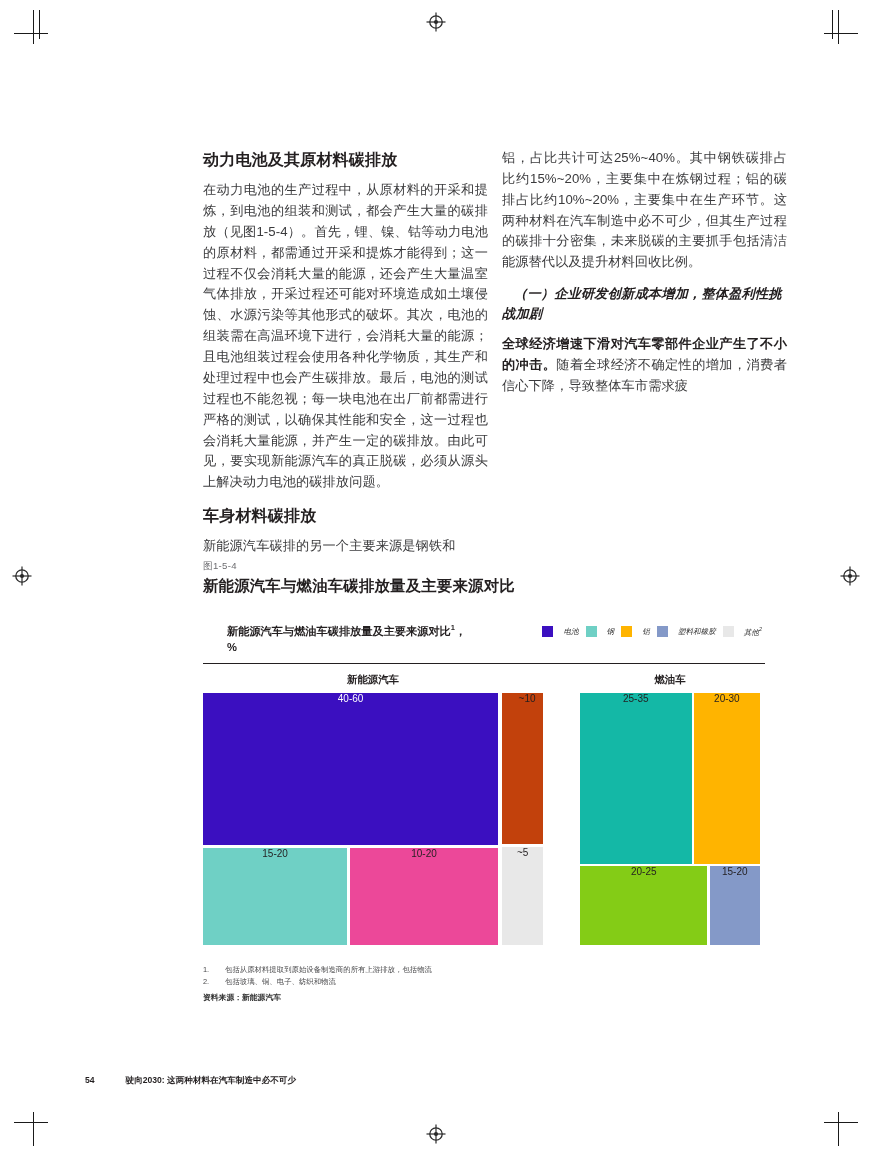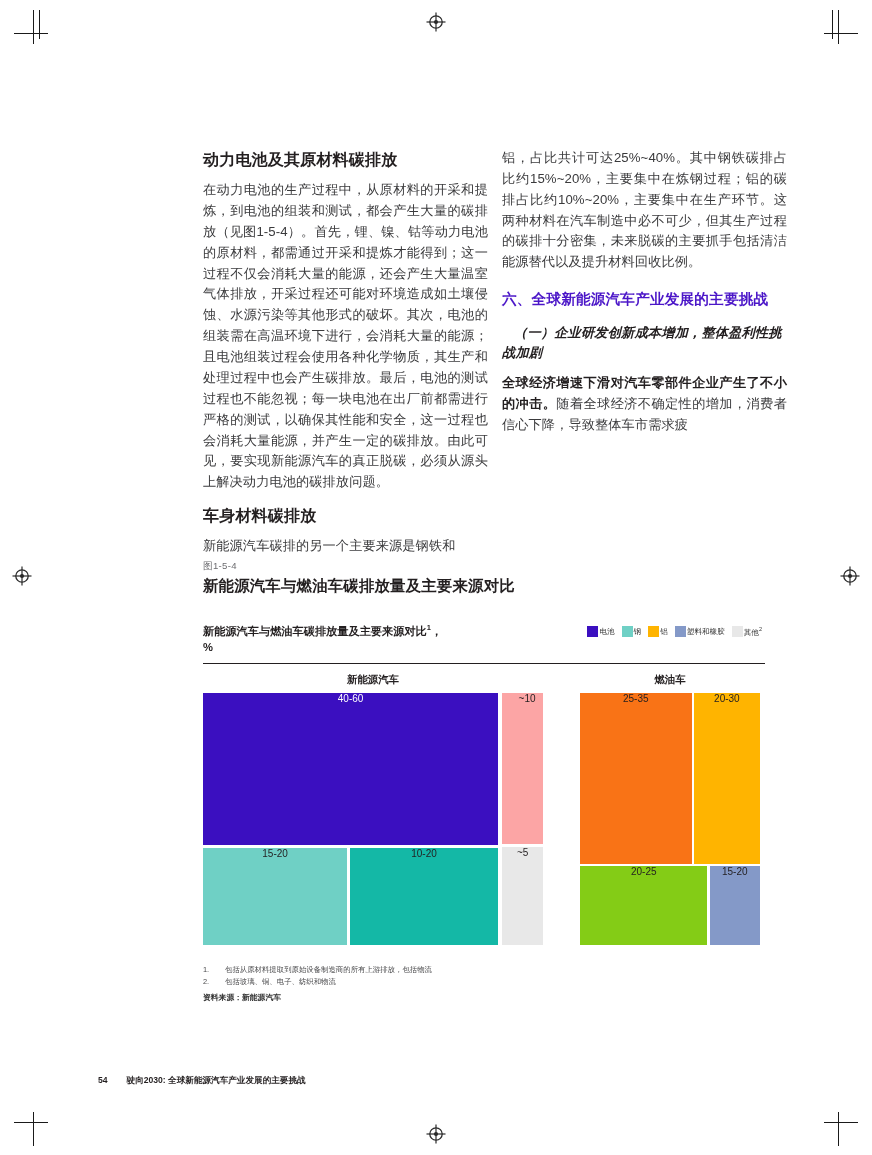--- a/index.html
+++ b/index.html
@@ -84,31 +84,32 @@
   .chart-head {
     display:flex;
     align-items:flex-start;
     justify-content:space-between;
   }
   .chart-subtitle {
     font-size:11.2px;
     font-weight:bold;
     line-height:1.45;
     max-width:320px;
+    margin-left:24px;
   }
   .chart-subtitle sup { font-size:7.5px; font-weight:bold; }
 
   .legend {
     display:flex;
     align-items:center;
     gap:4px;
     padding-top:3px;
     flex-wrap:nowrap;
   }
-  .legend-item { display:flex; align-items:center; gap:1px; margin-right:3px; }
+  .legend-item { display:flex; align-items:center; gap:10px; margin-right:3px;font-style:italic; }
   .legend-swatch { width:11px; height:11px; display:block; }
   .legend-label { font-size:7.6px; color:#333; white-space:nowrap; }
   .legend-label sup { font-size:5.5px; }
 
   .chart-rule {
     border-top:1.3px solid #231f20;
     margin-top:8px;
   }
 
   
@@ -142,22 +143,22 @@
   }
 
   
   .footnotes { position:absolute; left:203px; top:964px; width:420px; }
   .fn-row { display:flex; font-size:7.4px; color:#4a4a4c; line-height:1.62; }
   .fn-num { width:22px; flex:none; }
   .fn-src { font-size:7.8px; color:#333; margin-top:4px; font-weight:bold; }
 
   
   .pfooter {
-    position:absolute; left:98px; top:1075px;
-    display:flex; align-items:baseline; gap:19px;
+    position:absolute; left:85px; top:1075px;
+    display:flex; align-items:baseline; gap:31px;
     font-size:8.6px; font-weight:bold; color:#231f20;
   }
 </style>
 </head>
 <body>
 
 <div class="cropmark" style="left:33px; top:10px; width:1.3px; height:34px;"></div>
 <div class="cropmark" style="left:14px; top:33px; width:34px; height:1.3px;"></div>
 <div class="cropmark" style="left:39px; top:10px; width:1.3px; height:29px;"></div>
 
@@ -206,21 +207,20 @@
 
 <div class="col col-left">
   <h3 class="sub">动力电池及其原材料碳排放</h3>
   <p class="body">在动力电池的生产过程中，从原材料的开采和提炼，到电池的组装和测试，都会产生大量的碳排放（见图1-5-4）。首先，锂、镍、钴等动力电池的原材料，都需通过开采和提炼才能得到；这一过程不仅会消耗大量的能源，还会产生大量温室气体排放，开采过程还可能对环境造成如土壤侵蚀、水源污染等其他形式的破坏。其次，电池的组装需在高温环境下进行，会消耗大量的能源；且电池组装过程会使用各种化学物质，其生产和处理过程中也会产生碳排放。最后，电池的测试过程也不能忽视；每一块电池在出厂前都需进行严格的测试，以确保其性能和安全，这一过程也会消耗大量能源，并产生一定的碳排放。由此可见，要实现新能源汽车的真正脱碳，必须从源头上解决动力电池的碳排放问题。</p>
   <h3 class="sub">车身材料碳排放</h3>
   <p class="body tight">新能源汽车碳排的另一个主要来源是钢铁和</p>
 </div>
 
 <div class="col col-right">
   <p class="body">铝，占比共计可达25%~40%。其中钢铁碳排占比约15%~20%，主要集中在炼钢过程；铝的碳排占比约10%~20%，主要集中在生产环节。这两种材料在汽车制造中必不可少，但其生产过程的碳排十分密集，未来脱碳的主要抓手包括清洁能源替代以及提升材料回收比例。</p>
-  <h2 class="section">六、全球新能源汽车产业发展的主要挑战</h2>
   <h3 class="subsection">（一）企业研发创新成本增加，整体盈利性挑战加剧</h3>
   <p class="body tight"><b>全球经济增速下滑对汽车零部件企业产生了不小的冲击。</b><span>随着全球经济不确定性的增加，消费者信心下降，导致整体车市需求疲</span></p>
 </div>
 
 <div class="figure">
   <div class="fig-num">图1-5-4</div>
   <div class="fig-title">新能源汽车与燃油车碳排放量及主要来源对比</div>
 
   <div class="chart-head">
     <div class="chart-subtitle">
@@ -253,39 +253,39 @@
 
   <div class="chart-rule"></div>
 
   <div class="panels">
     <div class="panel-left">
       <div class="panel-title">新能源汽车</div>
       <div class="tree" id="tree0">
           <div class="cell" style="left: 0%; top: 0%; width: 86.8%; height: 60.3%; background: rgb(59, 15, 192); color: rgb(255, 255, 255);">
             <span>40-60</span>
           </div>
-          <div class="cell" style="left: 88%; top: 0%; width: 12%; height: 59.6%; background: #fca5a5; color: rgb(35, 31, 32); padding-left: 9px;">
+          <div class="cell" style="left: 88%; top: 0%; width: 12%; height: 59.6%; background: #c2410c; color: rgb(35, 31, 32); padding-left: 9px;">
             <span>~10</span>
           </div>
           <div class="cell" style="left: 88%; top: 60.8%; width: 12%; height: 39.2%; background: rgb(232, 232, 232); color: rgb(35, 31, 32);">
             <span>~5</span>
           </div>
           <div class="cell" style="left: 0%; top: 61.3%; width: 42.4%; height: 38.7%; background: rgb(111, 208, 197); color: rgb(35, 31, 32);">
             <span>15-20</span>
           </div>
-          <div class="cell" style="left: 43.2%; top: 61.3%; width: 43.6%; height: 38.7%; background: #14b8a6; color: rgb(35, 31, 32);">
+          <div class="cell" style="left: 43.2%; top: 61.3%; width: 43.6%; height: 38.7%; background: #ec4899; color: rgb(35, 31, 32);">
             <span>10-20</span>
           </div>
         </div>
     </div>
     <div class="panel-gap"></div>
     <div class="panel-right">
       <div class="panel-title">燃油车</div>
       <div class="tree" id="tree1">
-          <div class="cell" style="left: 0%; top: 0%; width: 62%; height: 67.5%; background: #f97316; color: rgb(35, 31, 32);">
+          <div class="cell" style="left: 0%; top: 0%; width: 62%; height: 67.5%; background: #14b8a6; color: rgb(35, 31, 32);">
             <span>25-35</span>
           </div>
           <div class="cell" style="left: 63.2%; top: 0%; width: 36.8%; height: 67.5%; background: rgb(255, 180, 0); color: rgb(35, 31, 32);">
             <span>20-30</span>
           </div>
           <div class="cell" style="left: 0%; top: 68.6%; width: 70.8%; height: 31.4%; background: #84cc16; color: rgb(35, 31, 32);">
             <span>20-25</span>
           </div>
           <div class="cell" style="left: 72%; top: 68.6%; width: 28%; height: 31.4%; background: rgb(132, 153, 200); color: rgb(35, 31, 32);">
             <span>15-20</span>
@@ -302,14 +302,14 @@
   </div>
   <div class="fn-row">
     <span class="fn-num">2.</span>
     <span>包括玻璃、铜、电子、纺织和物流</span>
   </div>
   <div class="fn-src">资料来源：新能源汽车</div>
 </div>
 
 <div class="pfooter">
   <span>54</span>
-  <span>驶向2030: 全球新能源汽车产业发展的主要挑战</span>
+  <span>驶向2030: 这两种材料在汽车制造中必不可少</span>
 </div>
 
 </body></html>

